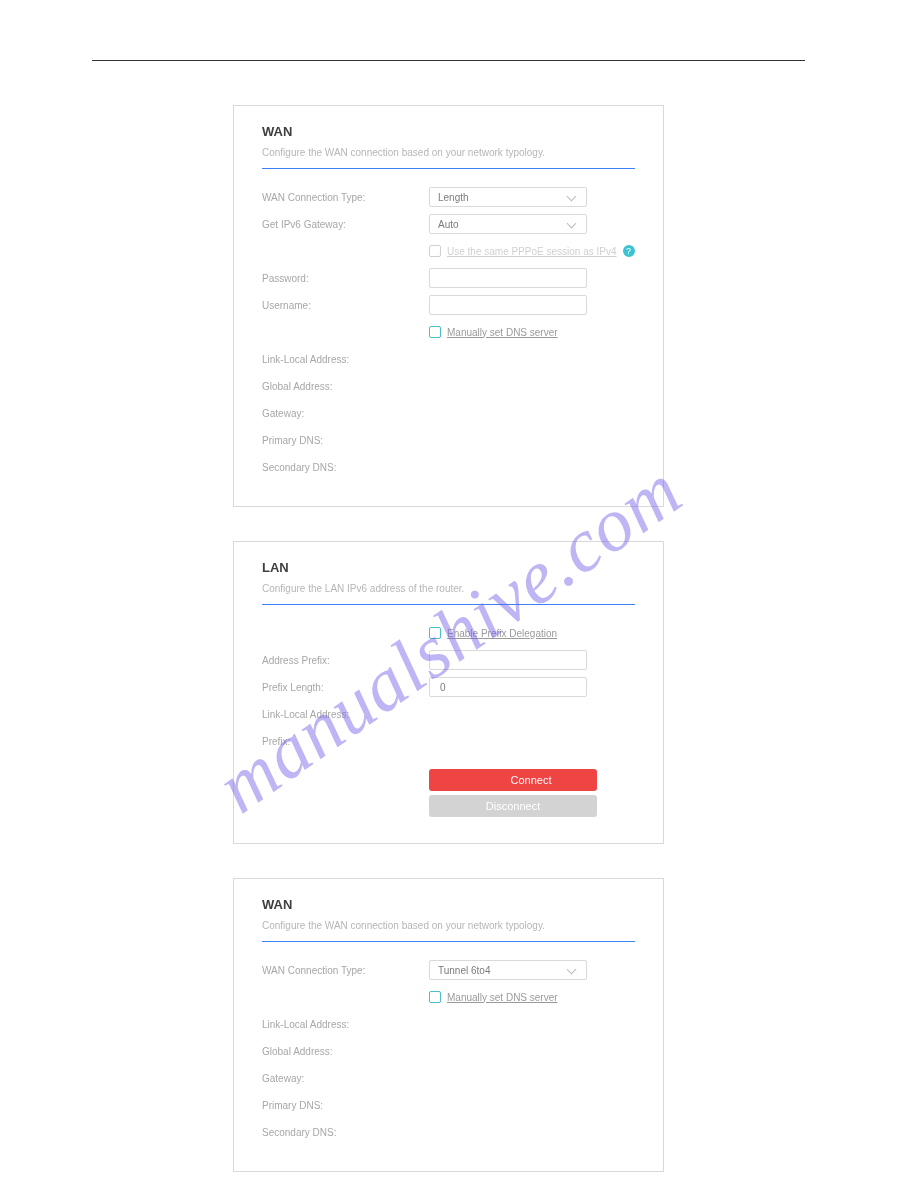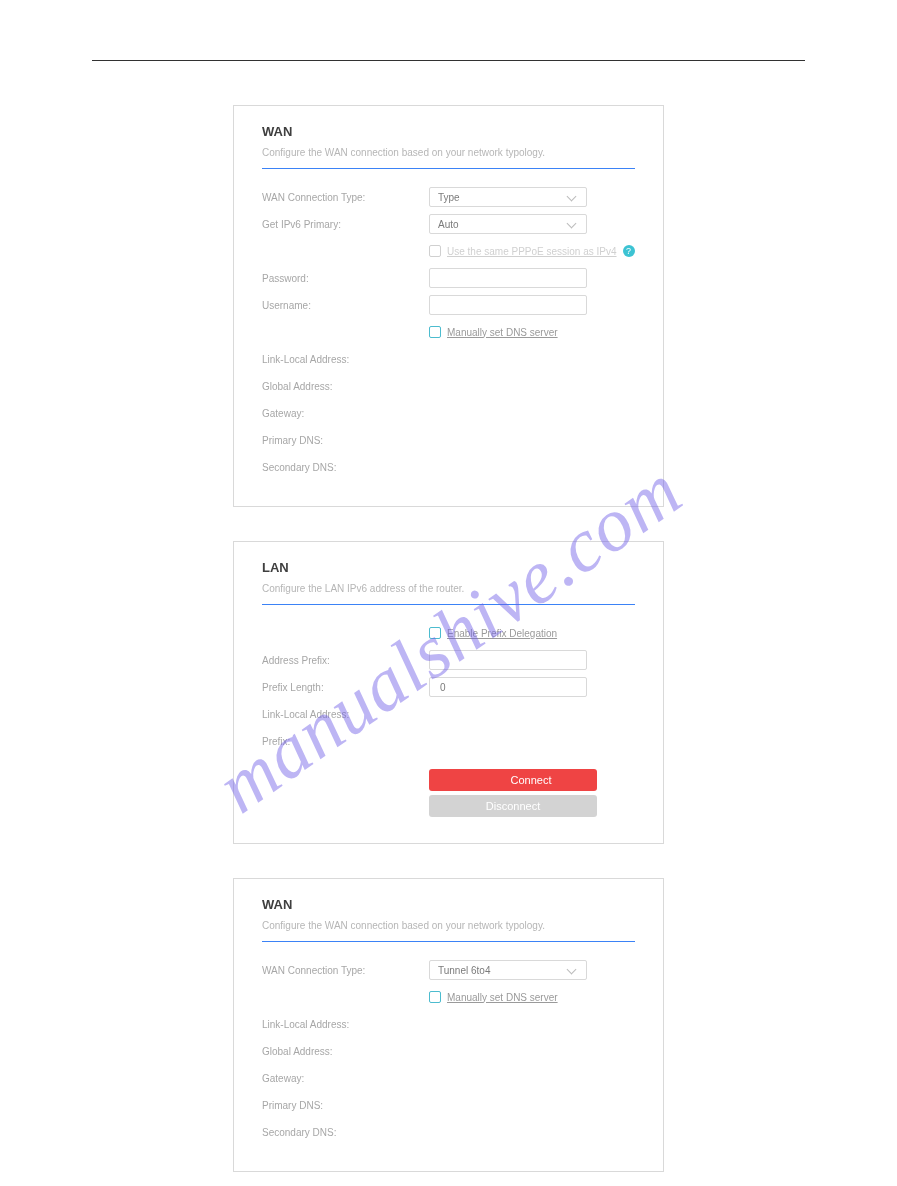--- a/index.html
+++ b/index.html
@@ -131,28 +131,28 @@
   <hr class="top-rule">
 
   <div class="panel">
     <div class="panel-title">WAN</div>
     <div class="panel-sub">Configure the WAN connection based on your network typology.</div>
 
     <div class="row">
       <div class="lbl">WAN Connection Type:</div>
       <div class="ctrl">
         <div class="select">
-          <span>Type</span>
+          <span>Length</span>
           <span class="chev"></span>
         </div>
       </div>
     </div>
 
     <div class="row">
-      <div class="lbl">Get IPv6 Primary:</div>
+      <div class="lbl">Get IPv6 Gateway:</div>
       <div class="ctrl">
         <div class="select">
           <span>Auto</span>
           <span class="chev"></span>
         </div>
       </div>
     </div>
 
     <div class="row">
       <div class="lbl"></div>

